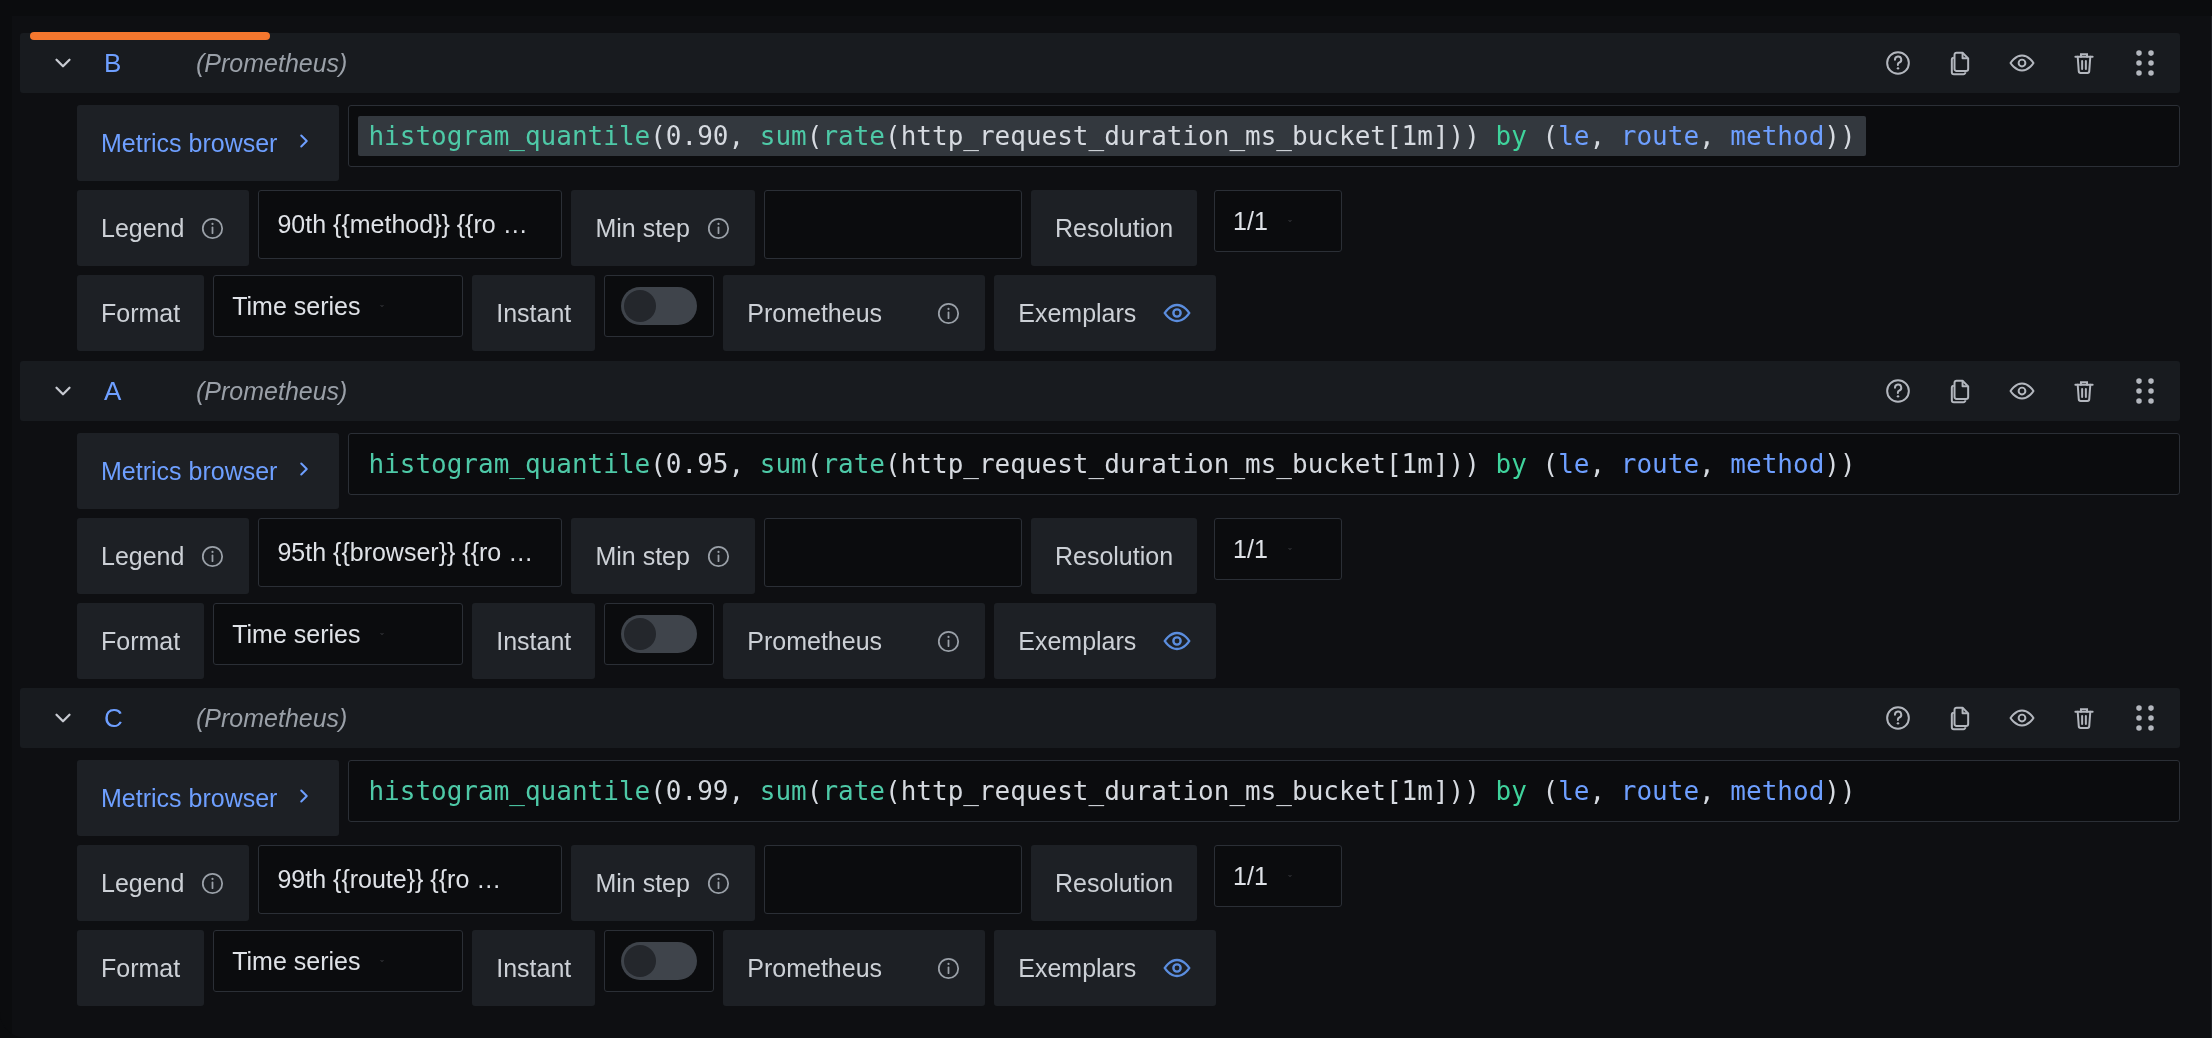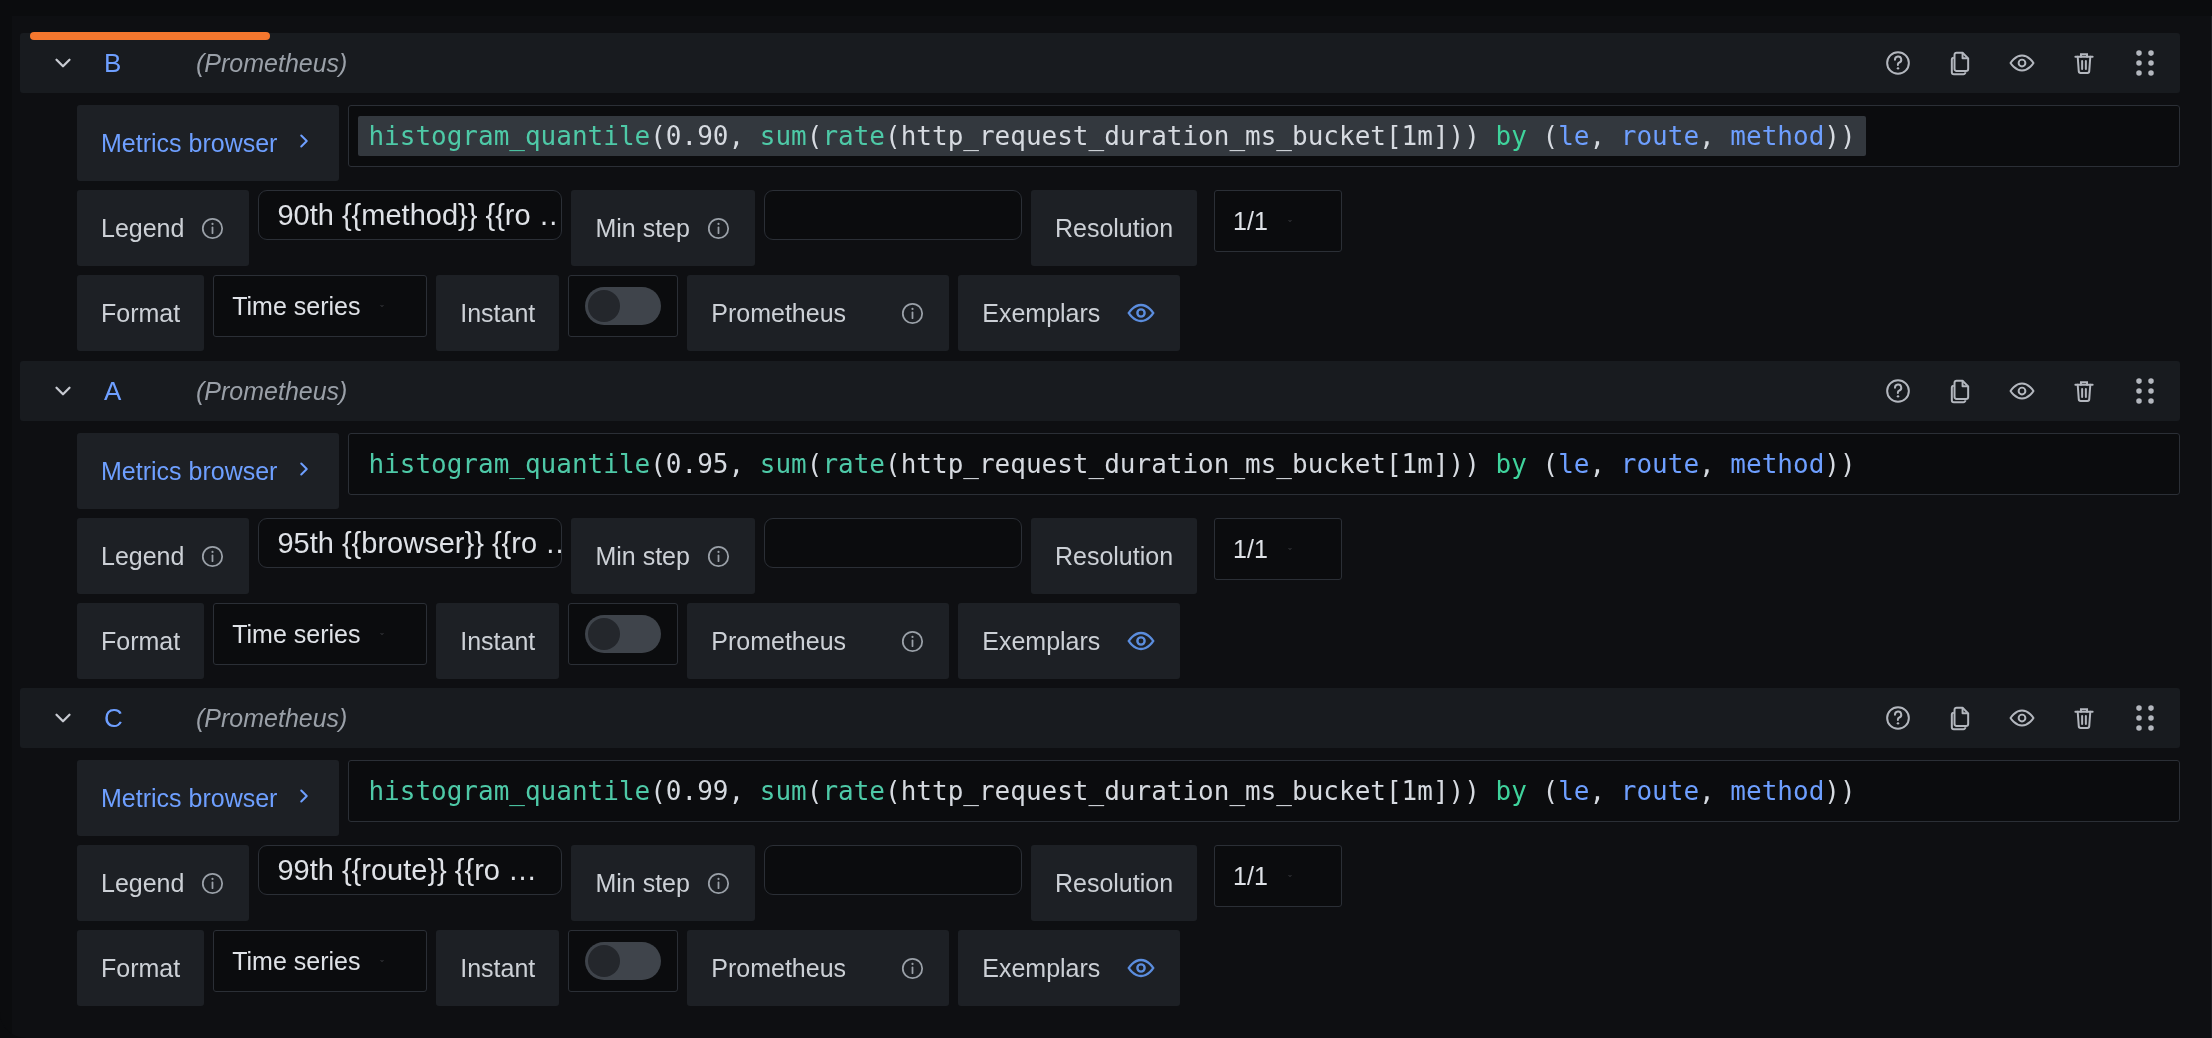--- a/index.html
+++ b/index.html
@@ -91,37 +91,37 @@
   .code-inner { padding: 5px 10px; border-radius: 2px; text-align: center; }
   .code.focused .code-inner { background: #33383e; }
   .tk-fn   { color: #4ec9a7; }
   .tk-num  { color: #d6dae0; }
   .tk-kw   { color: #3fd39c; }
   .tk-lbl  { color: #6e9fff; }
   .tk-plain{ color: #d6dae0; }
 
   
   .inp {
-    background: #0b0c0e; border: 1px solid #2b2f36; border-radius: 9px;
-    height: 50px; color: #dfe2e7; font-size: 29px;
+    background: #0b0c0e; border: 1px solid #2b2f36; border-radius: 3px;
+    height: 69px; color: #dfe2e7; font-size: 25px;
     display: flex; align-items: center; padding: 0 18px;
     white-space: nowrap; overflow: hidden; cursor: text; flex: none;
   }
   .inp.legend { width: 304px; }
   .inp.minstep { width: 258px; }
   .sel {
     background: #0b0c0e; border: 1px solid #2b2f36; border-radius: 3px;
     height: 62px; color: #dfe2e7; font-size: 25px;
     display: flex; align-items: center; padding: 0 16px 0 18px;
     cursor: pointer; flex: none;
   }
   .sel .cv { margin-left: auto; padding-left: 20px; color: #b9bdc4; display:block;
              width: 24px; height: 24px; flex:none; }
   .sel.resolution { width: 128px; margin-left: 8px; }
-  .sel.format { width: 214px; }
+  .sel.format { width: 250px; }
   .toggle-cell {
     background: #0b0c0e; border: 1px solid #2b2f36; border-radius: 3px;
     height: 62px; width: 110px; display:flex; align-items:center;
     justify-content:center; cursor: pointer; flex:none;
   }
   .sw { width: 76px; height: 38px; border-radius: 19px; background: #3f444b; position: relative; }
   .sw::after {
     content: ""; position: absolute; left: 3px; top: 3px;
     width: 32px; height: 32px; border-radius: 50%; background: #24272c;
   }

